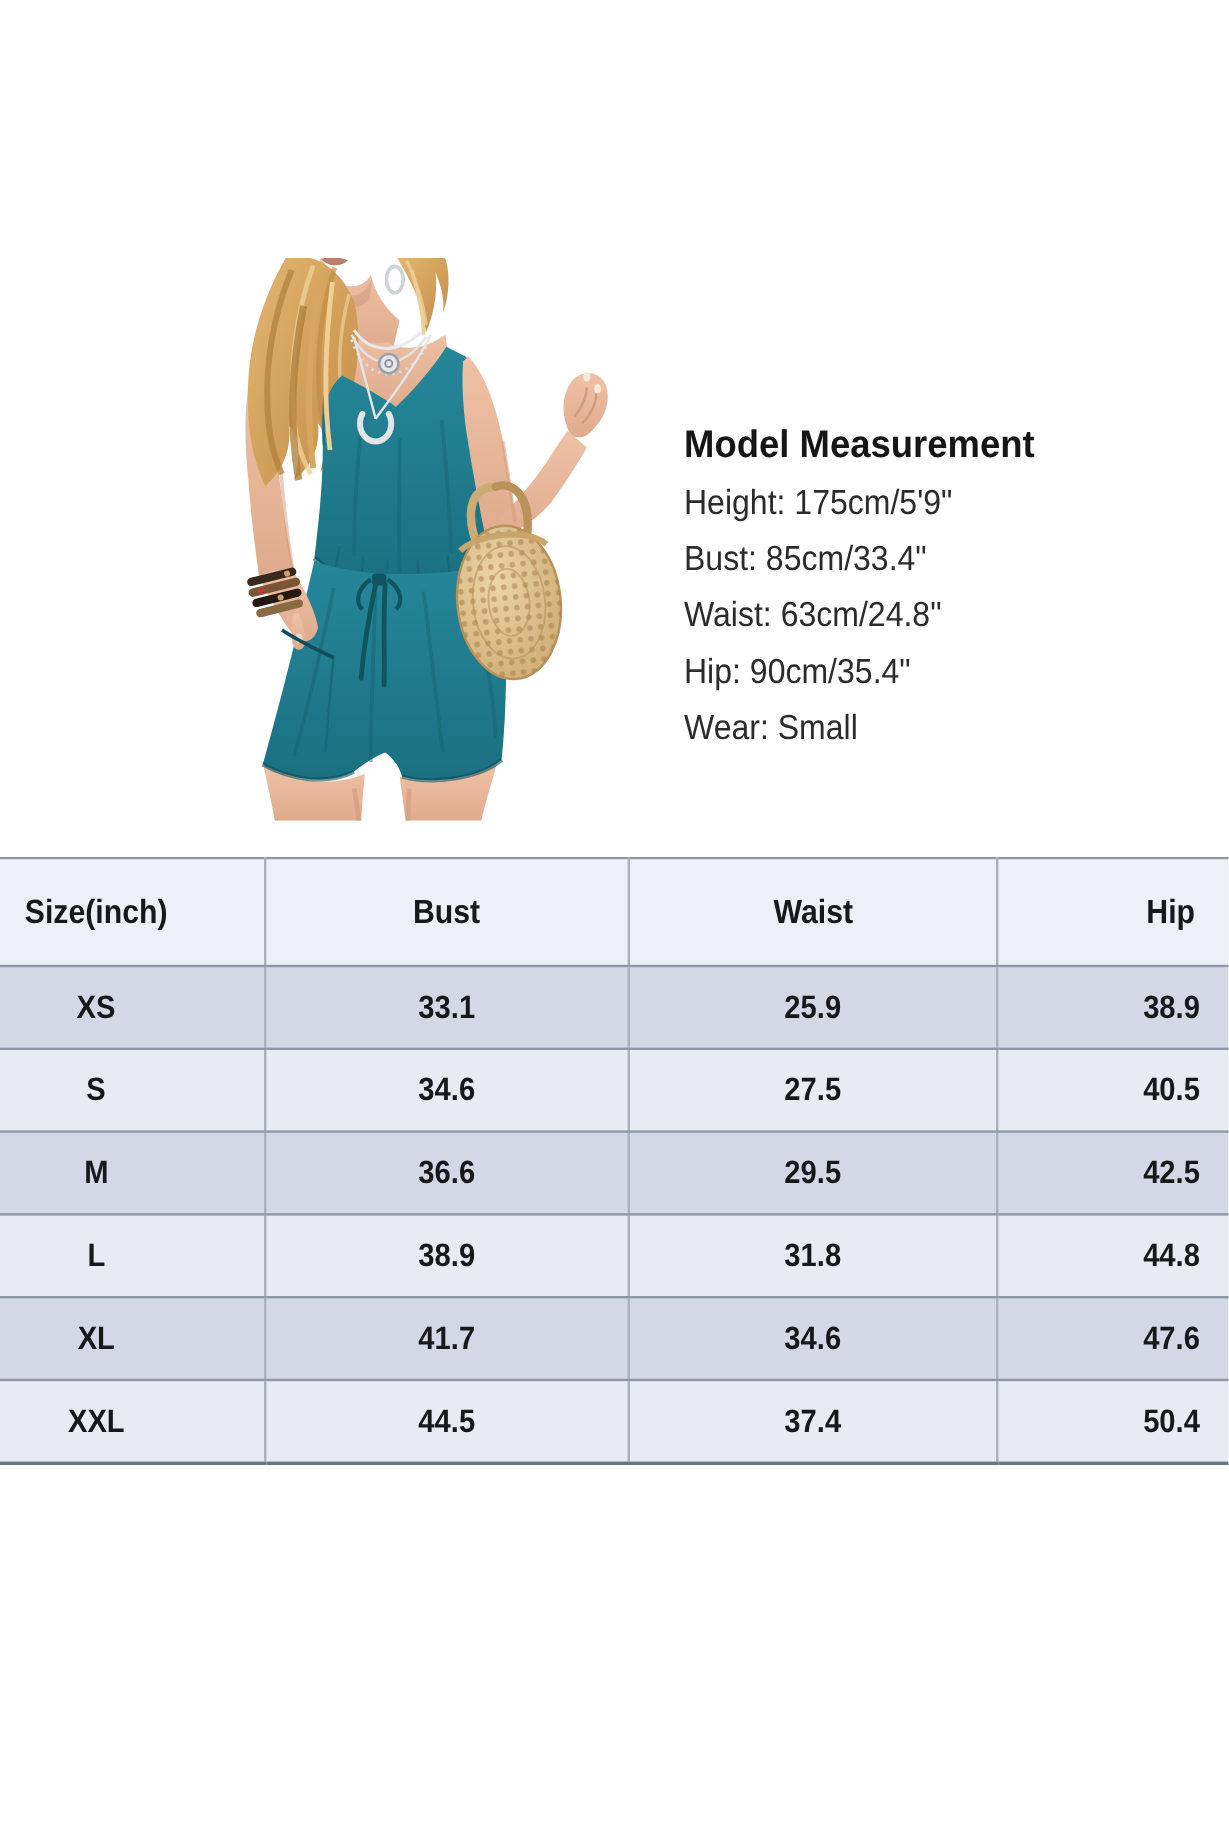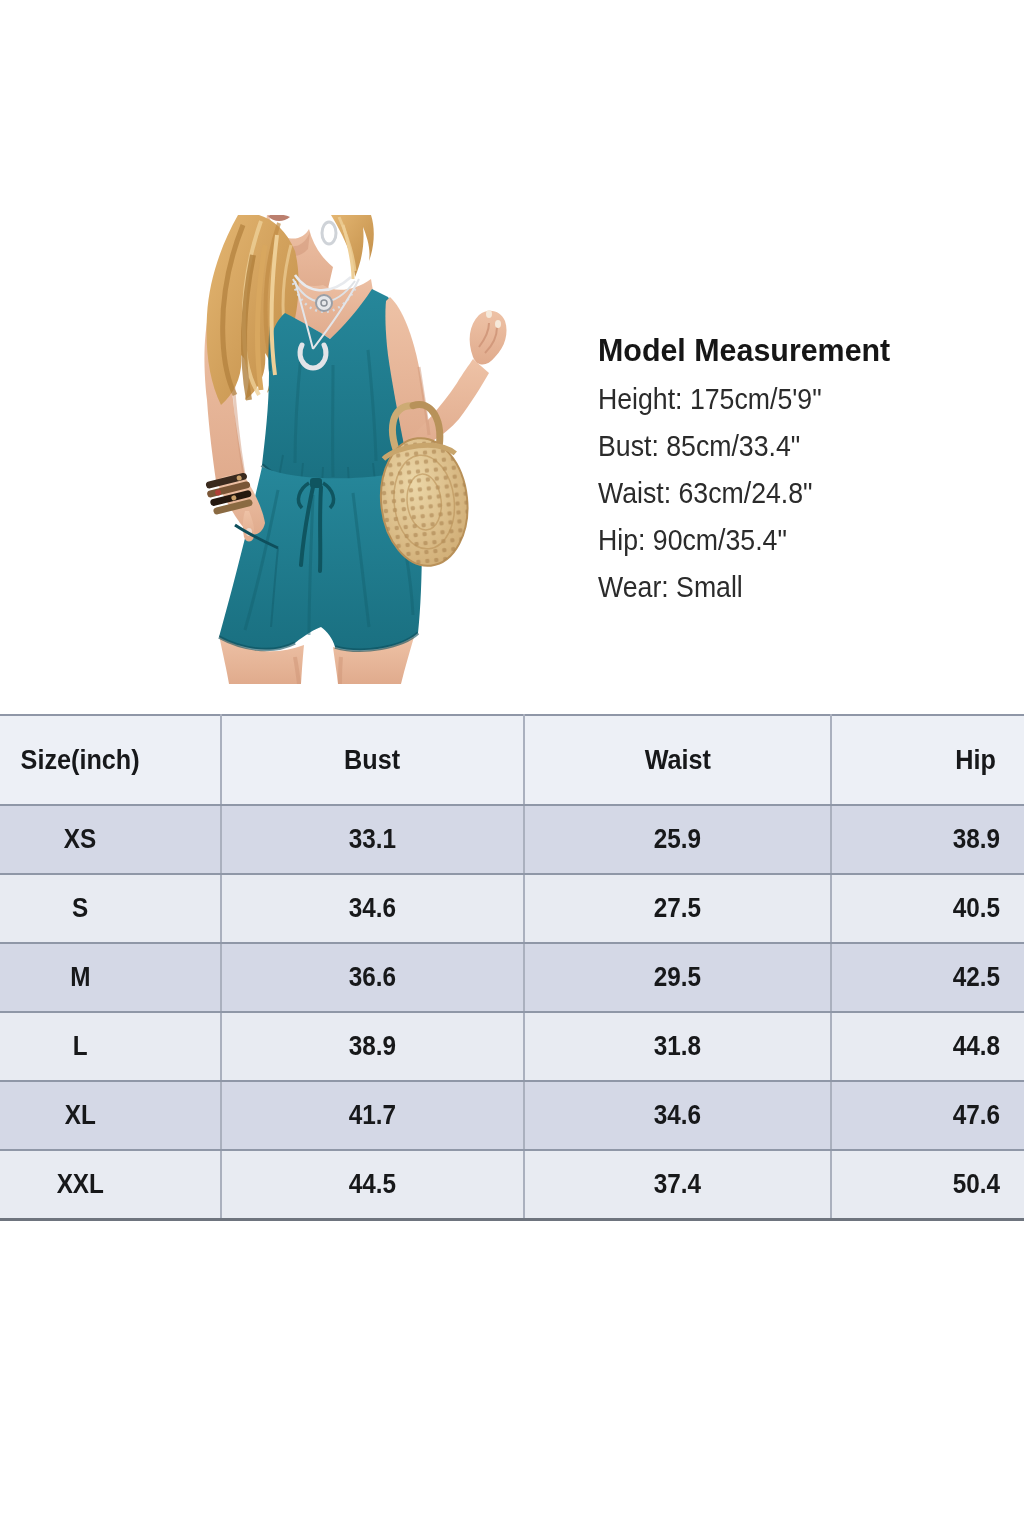--- a/index.html
+++ b/index.html
@@ -3,21 +3,21 @@
 <meta charset="utf-8">
 <style>
   html,body{margin:0;padding:0;}
   body{background:#ffffff;font-family:"Liberation Sans", sans-serif;}
   .page{position:relative;width:1024px;height:1536px;background:#fff;overflow:hidden;}
 
   
   .photo{position:absolute;left:183px;top:215px;width:345px;height:469px;}
 
   
-  .measure{position:absolute;left:570px;top:332px;color:#2e2e2e;margin-left:28px;}
+  .measure{position:absolute;left:570px;top:352px;color:#2e2e2e;}
   .measure .title{font-size:32px;font-weight:bold;color:#161616;margin:0 0 16px 0;
     transform:scaleX(.95);transform-origin:left center;white-space:nowrap;}
   .measure .line{font-size:29px;line-height:29px;margin-bottom:18px;color:#2b2b2b;
     transform:scaleX(.92);transform-origin:left center;white-space:nowrap;}
 
   
   .table-wrap{position:absolute;left:0;top:680px;width:1024px;overflow:hidden;margin-top:34px;}
   table.size-chart{border-collapse:collapse;table-layout:fixed;width:1182px;margin-left:-62px;}
   .size-chart col.c1{width:282px}.size-chart col.c2{width:303px}
   .size-chart col.c3{width:307px}.size-chart col.c4{width:290px}

